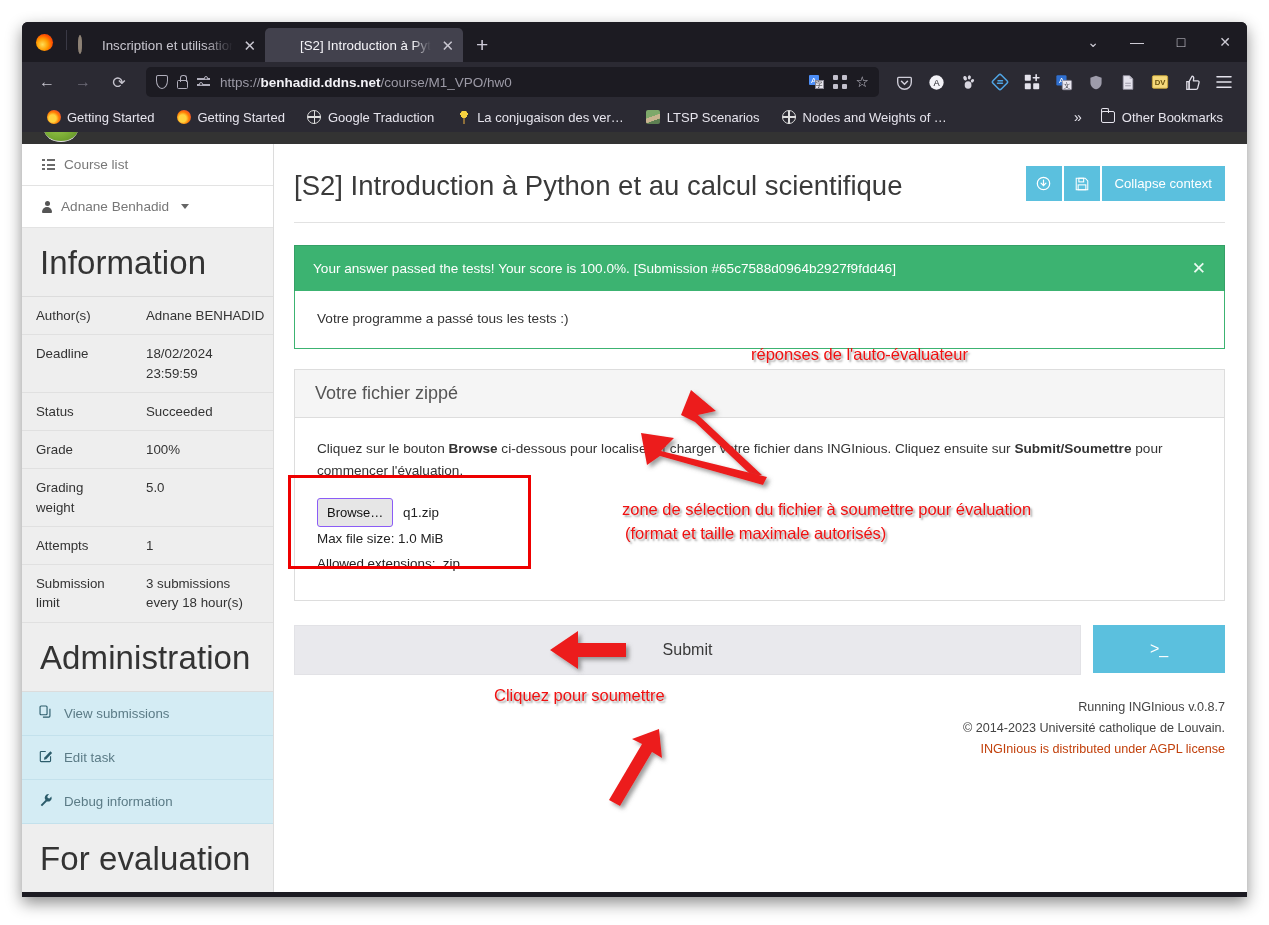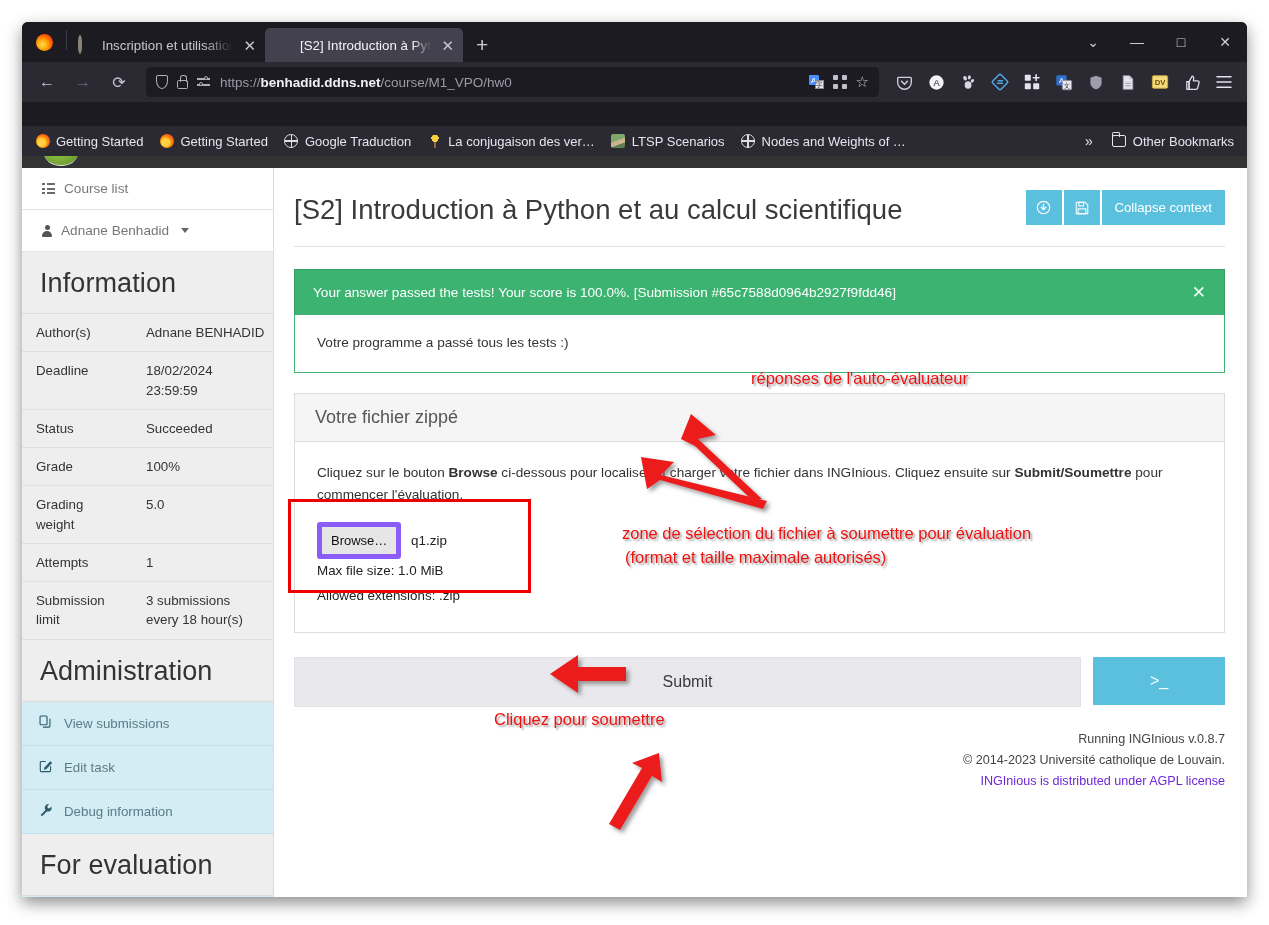--- a/index.html
+++ b/index.html
@@ -104,21 +104,21 @@
   .ic-trans s{position:absolute;right:0;bottom:0;width:9px;height:9px;background:#e8e6ef;color:#333;
      text-decoration:none;display:flex;align-items:center;justify-content:center;font-size:7px;border:1px solid #8a8894}
   .ic-grid4{width:14px;height:14px;position:relative}
   .ic-grid4 i{position:absolute;width:5px;height:5px;background:#c2c0cc;border-radius:1px}
   .ic-grid4 i:nth-child(1){left:0;top:0}.ic-grid4 i:nth-child(2){right:0;top:0}
   .ic-grid4 i:nth-child(3){left:0;bottom:0}.ic-grid4 i:nth-child(4){right:0;bottom:0}
   .ext { width:30px;height:30px;display:flex;align-items:center;justify-content:center;}
 
   
   .bmbar { height: 30px; background: #2b2a33; display:flex; align-items:center;
-           padding: 0 6px; gap: 2px; color:#e6e4ed; font-size:13px;margin-top:24px; }
+           padding: 0 17px; gap: 8px; color:#e6e4ed; font-size:13px; }
   .bm { display:flex; align-items:center; gap:6px; padding: 3px 7px; border-radius:4px;
         white-space:nowrap; }
   .bm .bmf { width:15px;height:15px;flex:0 0 15px;display:flex;align-items:center;justify-content:center;}
   .dotfox{width:14px;height:14px;border-radius:50%;
      background:radial-gradient(circle at 40% 60%,#ffd23f 0 30%,#ff7a00 55%,#e3256b 100%);}
   .globe{width:14px;height:14px;border-radius:50%;border:1.4px solid #ddd;position:relative}
   .globe:before{content:"";position:absolute;left:5.2px;top:-0.4px;width:1.4px;height:13px;background:#ddd}
   .globe:after{content:"";position:absolute;top:5.2px;left:-0.4px;height:1.4px;width:13px;background:#ddd}
   .bm-photo{width:14px;height:14px;border-radius:2px;
      background:linear-gradient(160deg,#7ea86a 0 45%,#c8b48f 46% 70%,#5d7f52 71%);}
@@ -146,21 +146,21 @@
   
   .pagebody { display:flex; height:748px; }
 
   
   .sidebar { width:252px; flex:0 0 252px; background:#fff; border-right:1px solid #dcdcdc;
              font-size:13.6px; color:#5a5a5a; }
   .sb-row { padding:13px 0 13px 20px; border-bottom:1px solid #e3e3e3; display:flex;
             align-items:center; gap:9px; }
   .sb-row .lbl { color:#777; }
   .sb-hdr { background:#eeeeee; border-bottom:1px solid #dcdcdc; padding:16px 18px 14px;
-            font-size:27px; font-weight:400; color:#333; letter-spacing:.1px; }
+            font-size:33px; font-weight:400; color:#333; letter-spacing:.1px; }
   .info-tbl { width:100%; border-collapse:collapse; background:#eeeeee; }
   .info-tbl td { padding:9px 8px 9px 14px; font-size:13.3px; color:#333;
                  border-bottom:1px solid #e0e0e0; vertical-align:top; line-height:1.45; }
   .info-tbl td:first-child { width:110px; }
   .sb-link { background:#d4ecf4; border-bottom:1px solid #c3e1ec; padding:13px 16px;
              display:flex; align-items:center; gap:10px; color:#5b7b86; font-size:13.3px; }
   .sb-link .sic { color:#2c5c6b; width:16px; display:inline-block; text-align:center; }
   .icon-list{display:inline-block;width:13px;height:11px;position:relative}
   .icon-list i{position:absolute;left:5px;width:8px;height:2px;background:#6b6b6b}
   .icon-list i:nth-child(1){top:0}.icon-list i:nth-child(2){top:4.5px}.icon-list i:nth-child(3){top:9px}
@@ -188,31 +188,31 @@
   .alert .msg { flex:1 1 auto; }
   .alert .x { font-size:17px; line-height:1; padding-left:10px; color:#eafaf1;}
   .alert-body { border:1px solid #3cb371; border-top:none; background:#fff;
                 padding:20px 22px 22px; font-size:13.6px; color:#333; }
 
   .panel { margin-top:20px; border:1px solid #dddddd; background:#fff; }
   .panel-head { background:#f5f5f5; border-bottom:1px solid #dddddd;
                 padding:13px 20px; font-size:18px; color:#555; font-weight:400; }
   .panel-body { padding:20px 22px 24px; font-size:13.6px; color:#333; line-height:1.62; }
   .fileblock { margin-top:16px; font-size:13.4px; color:#222; line-height:1.82; }
-  .browse-btn { display:inline-block; background:#e6e6e6; border:5px solid #8b5cf6;
+  .browse-btn { display:inline-block; background:#e6e6e6; border:1px solid #8b5cf6;
                 border-radius:3px; padding:2px 9px; font-size:13px; color:#111; }
   .meta-line{display:block;}
 
   .actions { margin-top:24px; display:flex; gap:12px; align-items:flex-start;}
   .submit-btn { flex:1 1 auto; background:#e9e9ed; border:1px solid #e2e2e6; color:#3a3a3a;
                 font-size:16px; text-align:center; padding:15px 0; }
   .term-btn { width:132px; background:#5bc0de; color:#fff; border:none; font-size:16px;
               padding:15px 0; text-align:center; }
   .footer { margin-top:22px; text-align:right; font-size:12.6px; color:#444; line-height:1.65;}
-  .footer .lic { color:#6d28d9; }
+  .footer .lic { color:#c2410c; }
 
   
   .anno { position:absolute; color:#f01010; font-size:16.5px; font-weight:400;
           text-shadow: 2px 2px 2px rgba(90,90,90,.55); white-space:nowrap; }
   .redbox { position:absolute; border:3px solid #ee0000; }
   .arrow-svg { position:absolute; overflow:visible; }
 </style>
 </head>
 <body>
 

